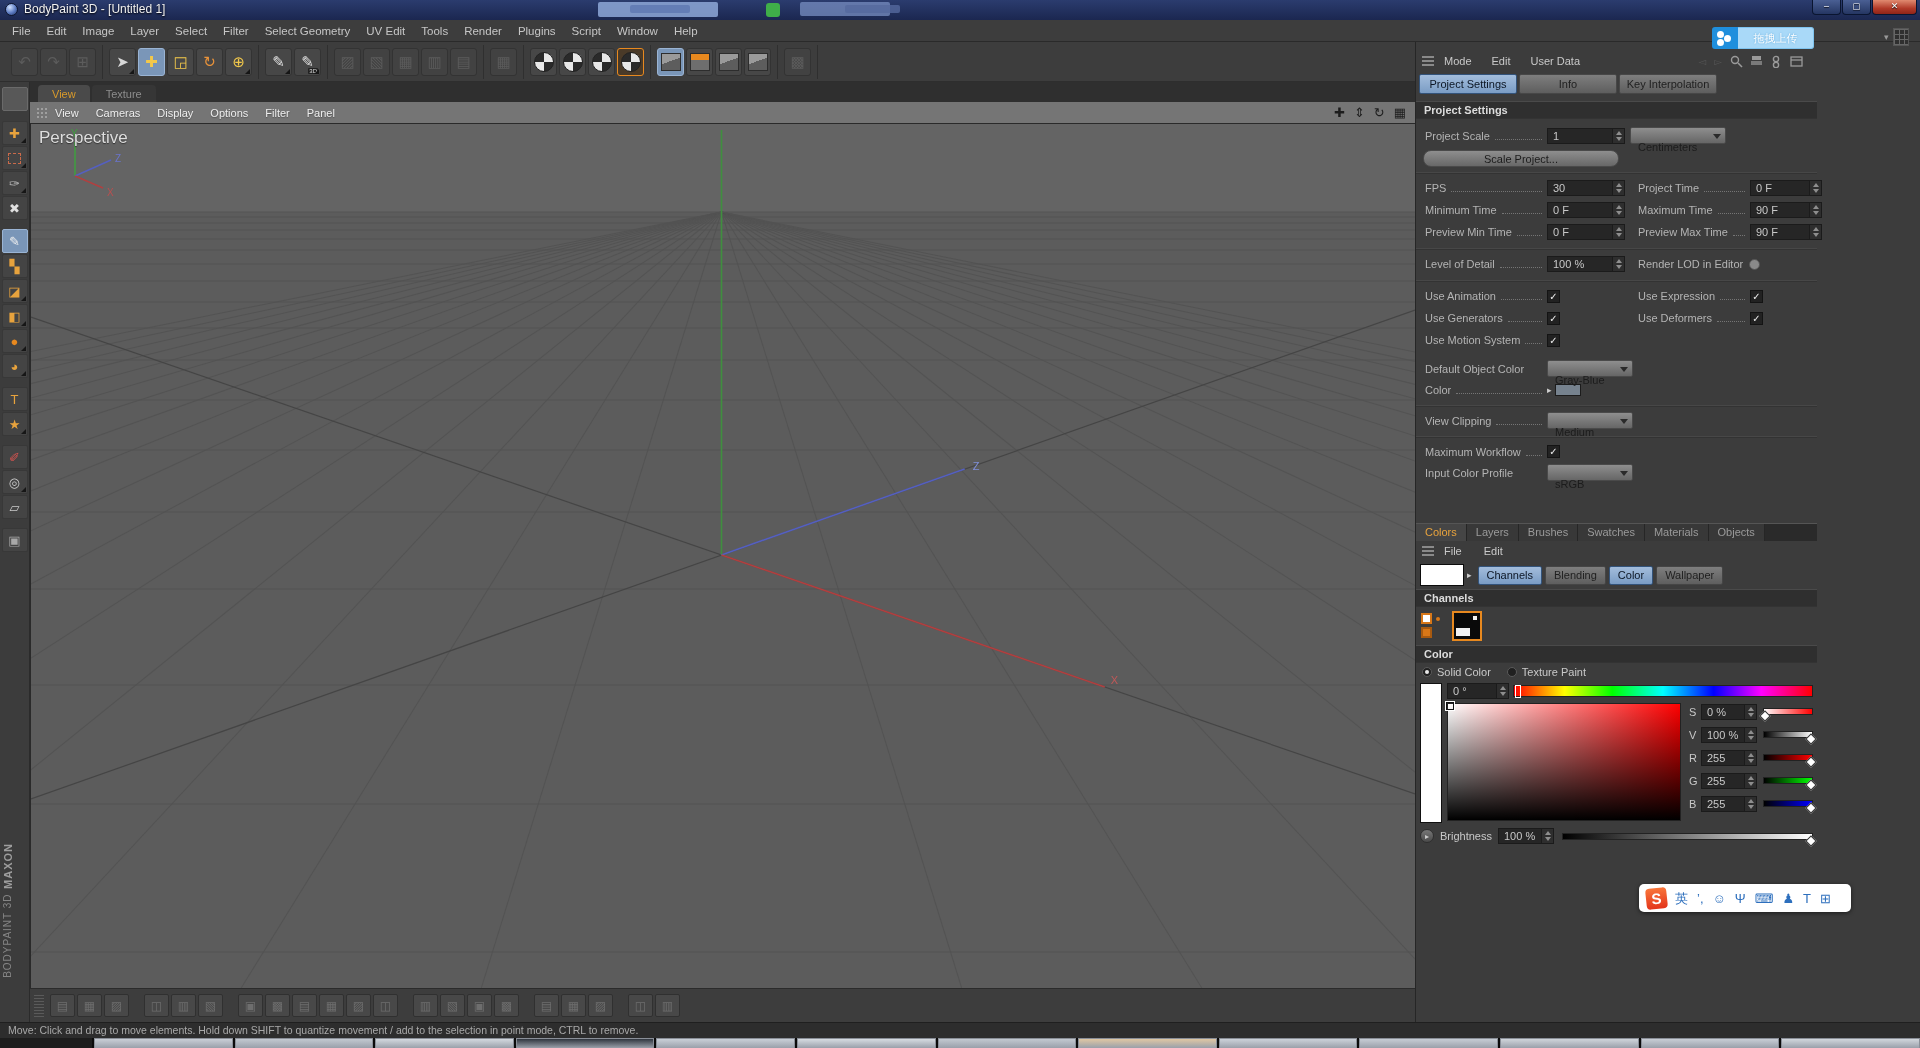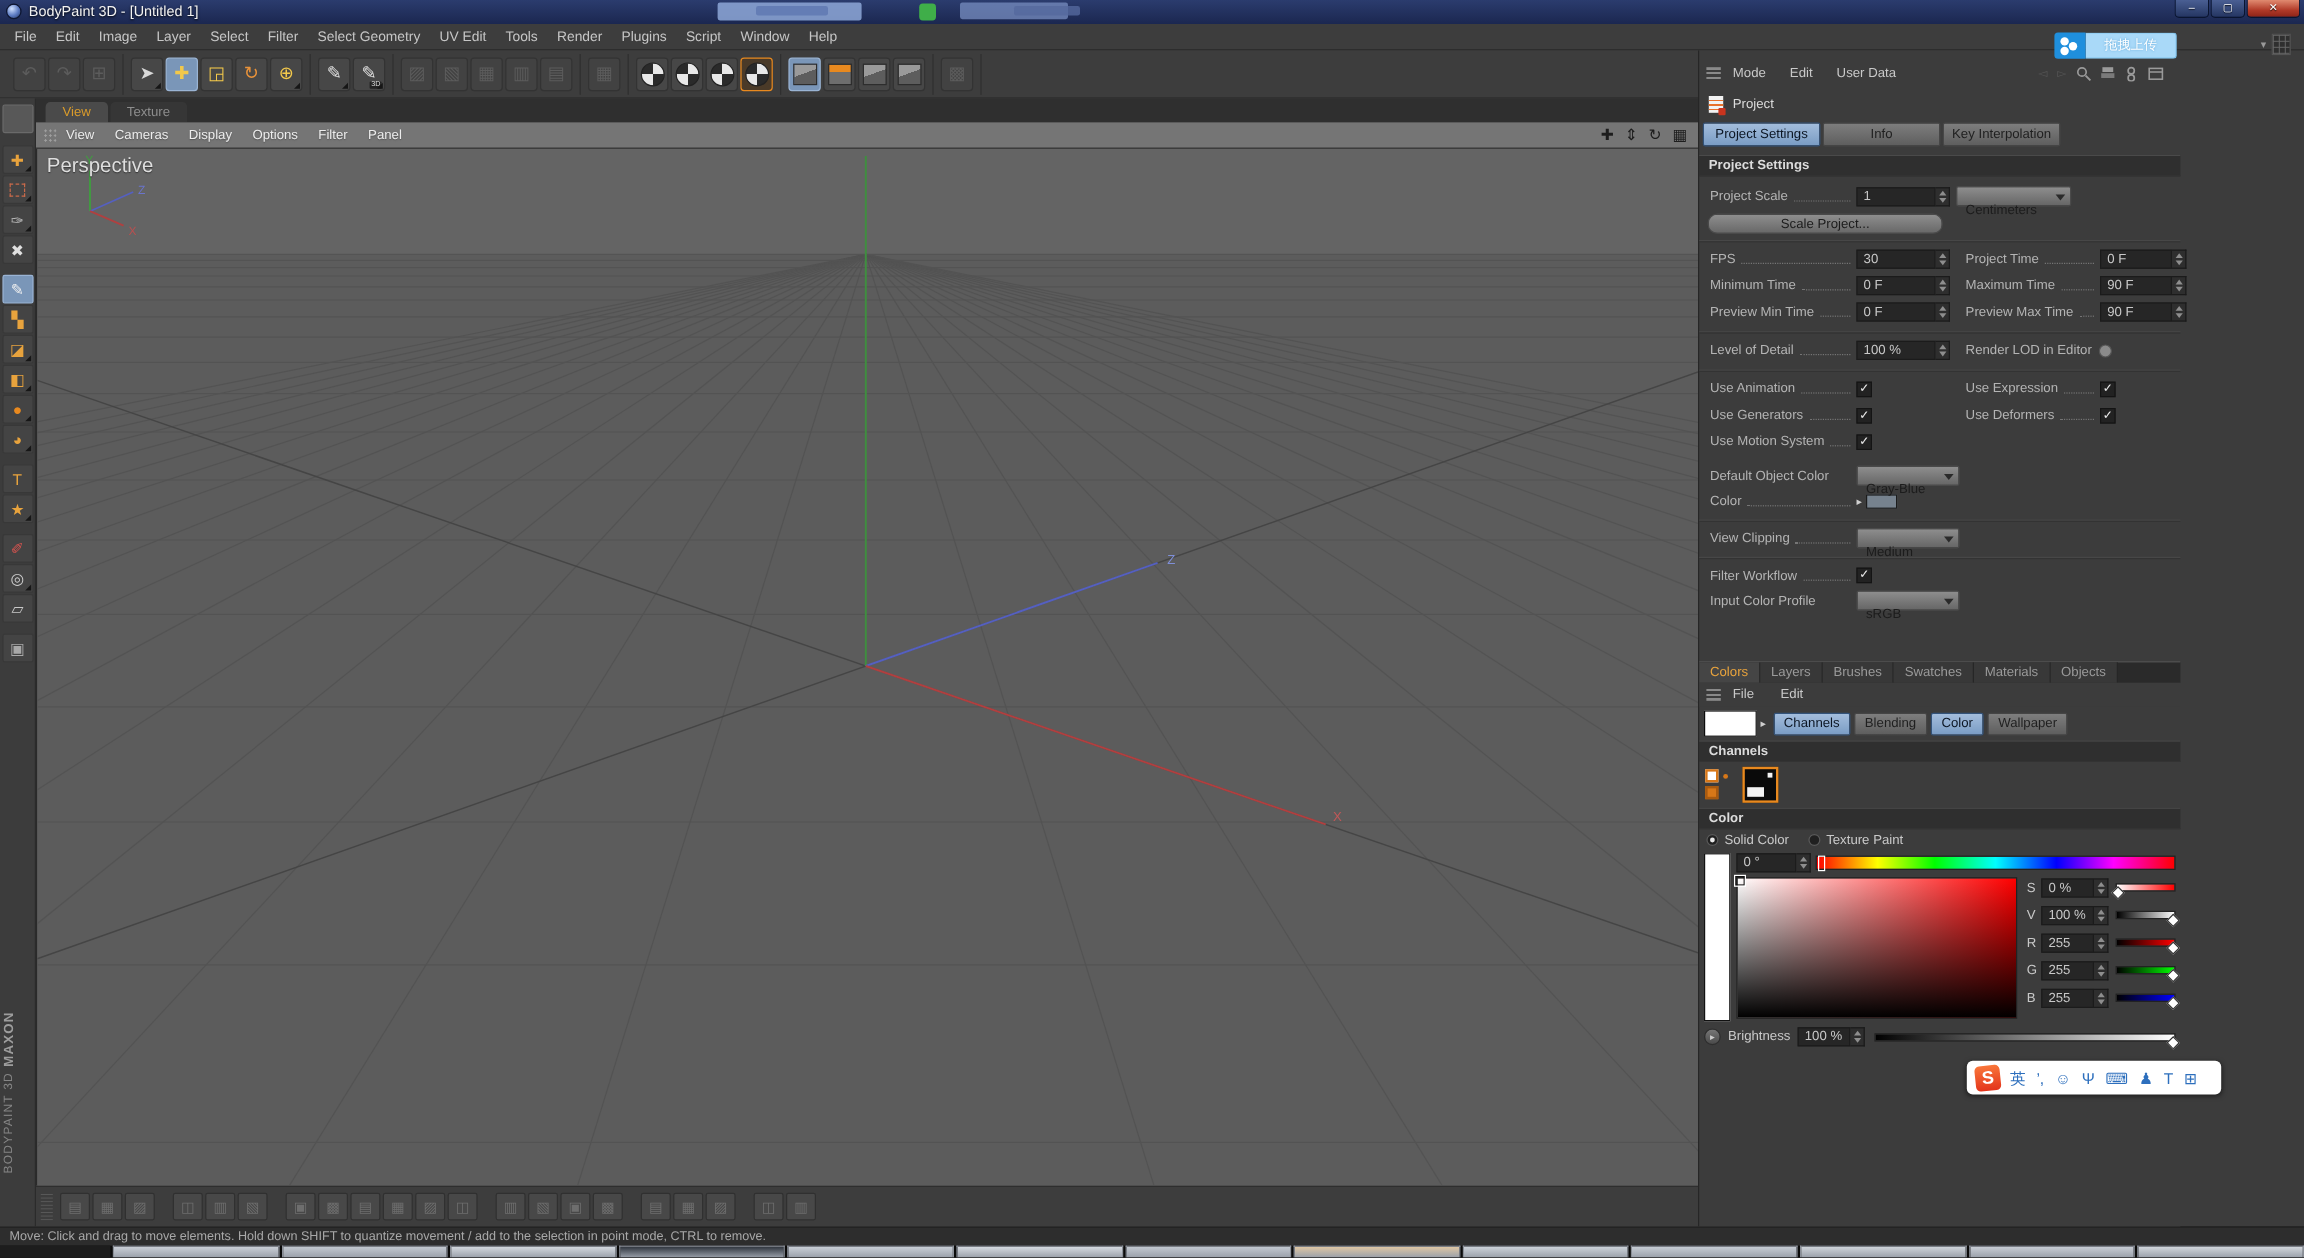--- a/index.html
+++ b/index.html
@@ -571,24 +571,20 @@
         <svg width="13" height="13" viewBox="0 0 13 13">
           <circle cx="6" cy="4" r="2.6" fill="none" stroke="#9a9a9a" stroke-width="1.4"></circle>
           <circle cx="6" cy="10" r="2.6" fill="none" stroke="#9a9a9a" stroke-width="1.4"></circle>
           </svg>
         <svg width="14" height="13" viewBox="0 0 14 13">
           <rect x="1" y="2" width="11" height="9" fill="none" stroke="#9a9a9a" stroke-width="1.3"></rect>
           <line x1="1" y1="5" x2="12" y2="5" stroke="#9a9a9a" stroke-width="1.3"></line>
           </svg>
       </div>
 
-      <div class="rp-obj">
-        <span class="pageicon"></span>
-        <span>Project</span>
-      </div>
 
       <div class="rp-tabs">
         <div class="rp-tab active">Project Settings</div>
         <div class="rp-tab">Info</div>
         <div class="rp-tab">Key Interpolation</div>
       </div>
 
       <div class="sect">Project Settings</div>
 
       <div class="prow w125" style="margin-top:6px;">
@@ -758,21 +754,21 @@
         <span class="lblwrap">
             <span class="lbl">View Clipping</span>
             <span class="leader"></span>
           </span>
         <span class="dd" style="width:86px;">Medium</span>
       </div>
 
       <div class="hsep"></div>
       <div class="prow w125">
         <span class="lblwrap">
-            <span class="lbl">Filter Workflow</span>
+            <span class="lbl">Maximum Workflow</span>
             <span class="leader"></span>
           </span>
         <span class="chk">✓</span>
       </div>
       <div class="prow w125">
         <span class="lblwrap">
             <span class="lbl">Input Color Profile</span>
           </span>
         <span class="dd" style="width:86px;">sRGB</span>
       </div>

